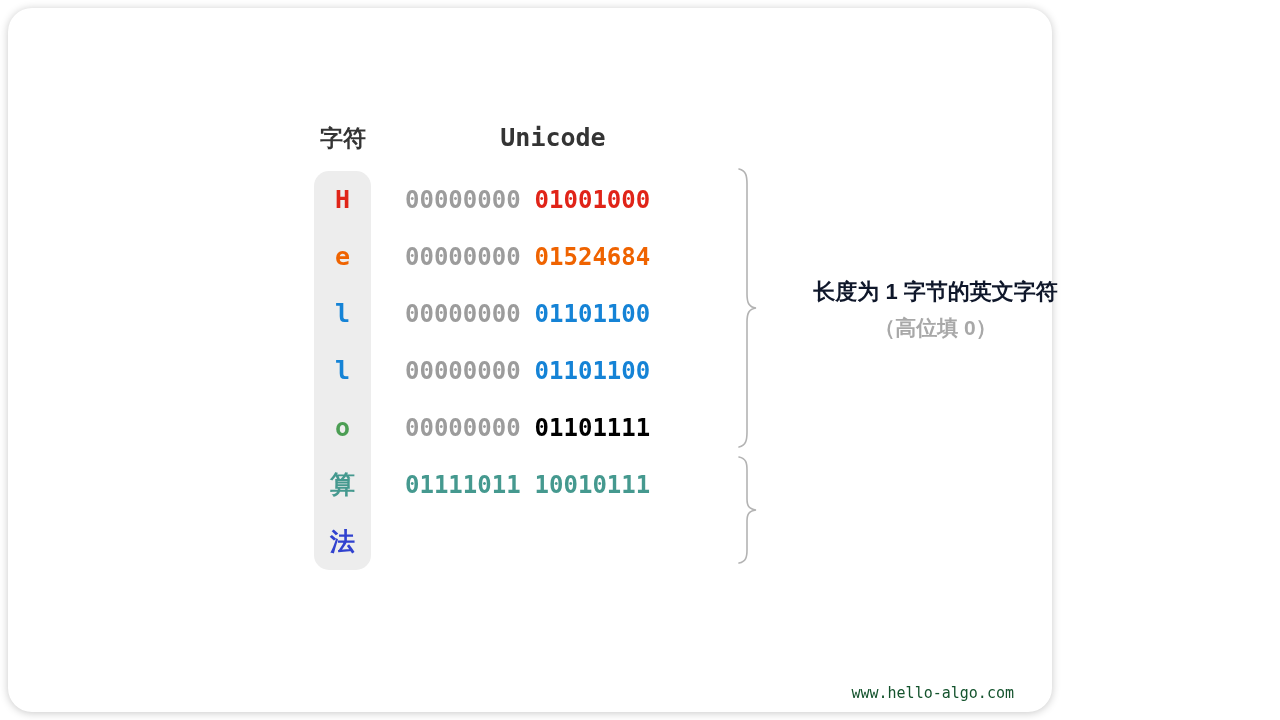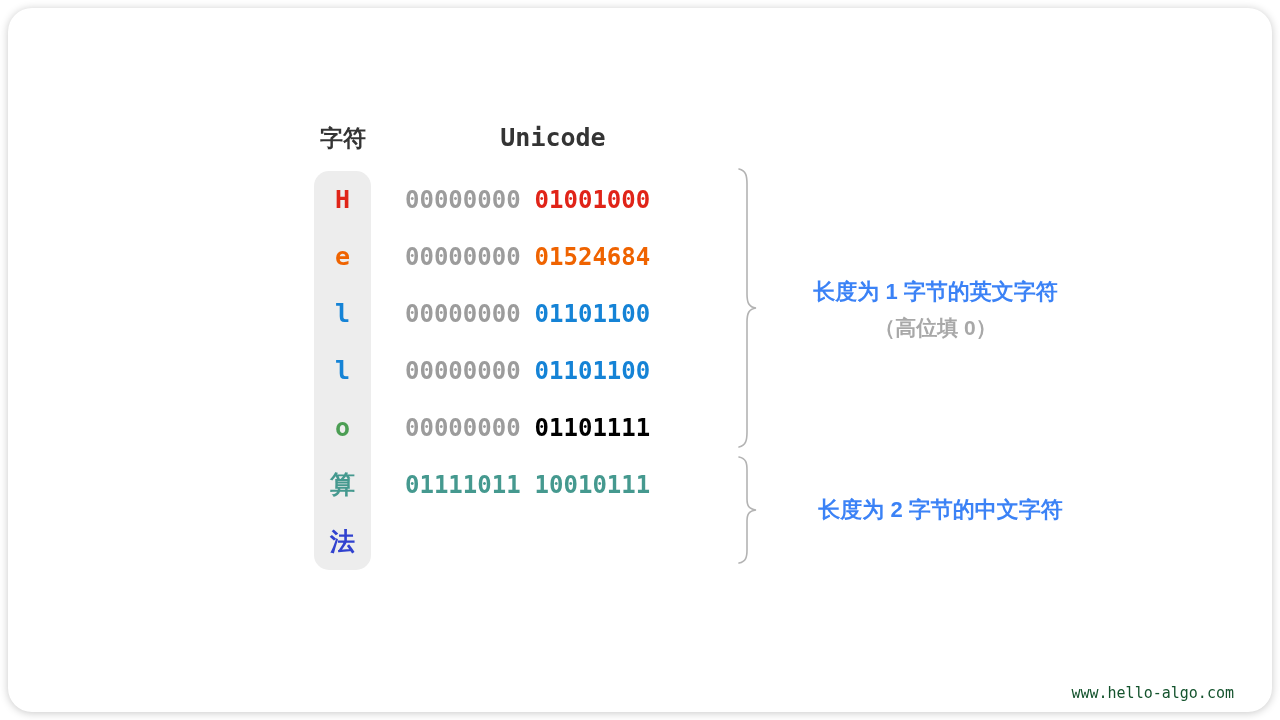--- a/index.html
+++ b/index.html
@@ -2,21 +2,21 @@
 <html><head>
 <meta charset="utf-8">
 <style>
   * { margin: 0; padding: 0; box-sizing: border-box; }
   html, body { width: 1280px; height: 720px; background: #ffffff; overflow: hidden; }
   body { font-family: "Liberation Sans", sans-serif; position: relative; }
 
   .card {
     position: absolute;
     left: 8px; top: 8px;
-    width: 1264px; height: 704px;
+    width: 1044px; height: 704px;
     background: #ffffff;
     border-radius: 24px;
     box-shadow: 0 1px 8px rgba(0,0,0,0.22);
   }
 
   .hdr {
     position: absolute;
     top: 115px;
     height: 30px;
     line-height: 30px;
@@ -78,21 +78,21 @@
   .ann {
     position: absolute;
     text-align: center;
     font-weight: 600;
     white-space: nowrap;
   }
   .ann-1 { left: 765px; width: 325px; top: 270px; }
   .ann-2 { left: 765px; width: 335px; top: 488px; }
   .ann-line1 {
     font-size: 22px;
-    color: #3b82f6;
+    color: #0f172a;
     line-height: 28px;
   }
   .ann-line2 {
     margin-top: 9px;
     font-size: 21px;
     font-weight: 700;
     color: #a8a8a8;
     line-height: 26px;
   }
 
@@ -159,19 +159,16 @@
 
   <svg class="brace brace-2" width="22" height="108" viewBox="0 0 22 108">
     <path d="M 3 1 C 10 2.5, 11 7, 11 14 L 11 43 C 11 50, 13 53, 20 54 C 13 55, 11 58, 11 65 L 11 94 C 11 101, 10 105.5, 3 107" fill="none" stroke="#b3b3b3" stroke-width="1.6" stroke-linecap="round"></path>
   </svg>
 
   <div class="ann ann-1">
     <div class="ann-line1">长度为 1 字节的英文字符</div>
     <div class="ann-line2">（高位填 0）</div>
   </div>
 
-  <div class="ann ann-2">
-    <div class="ann-line1">长度为 2 字节的中文字符</div>
-  </div>
 
   <div class="watermark">www.hello-algo.com</div>
 
 </div>
 
 </body></html>

